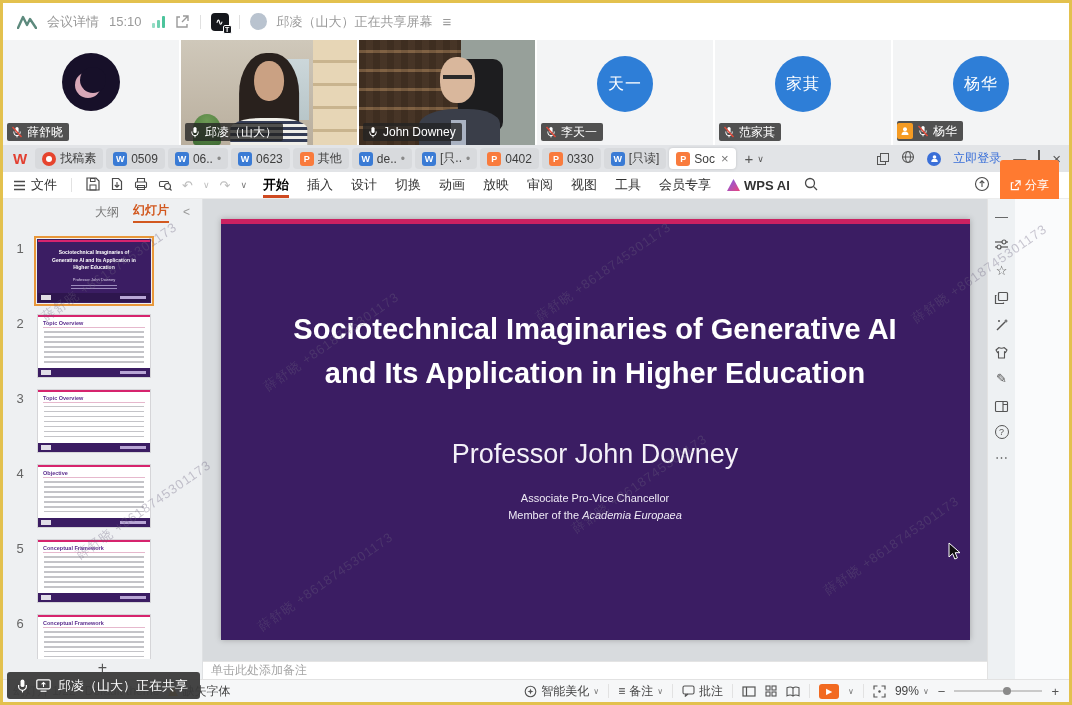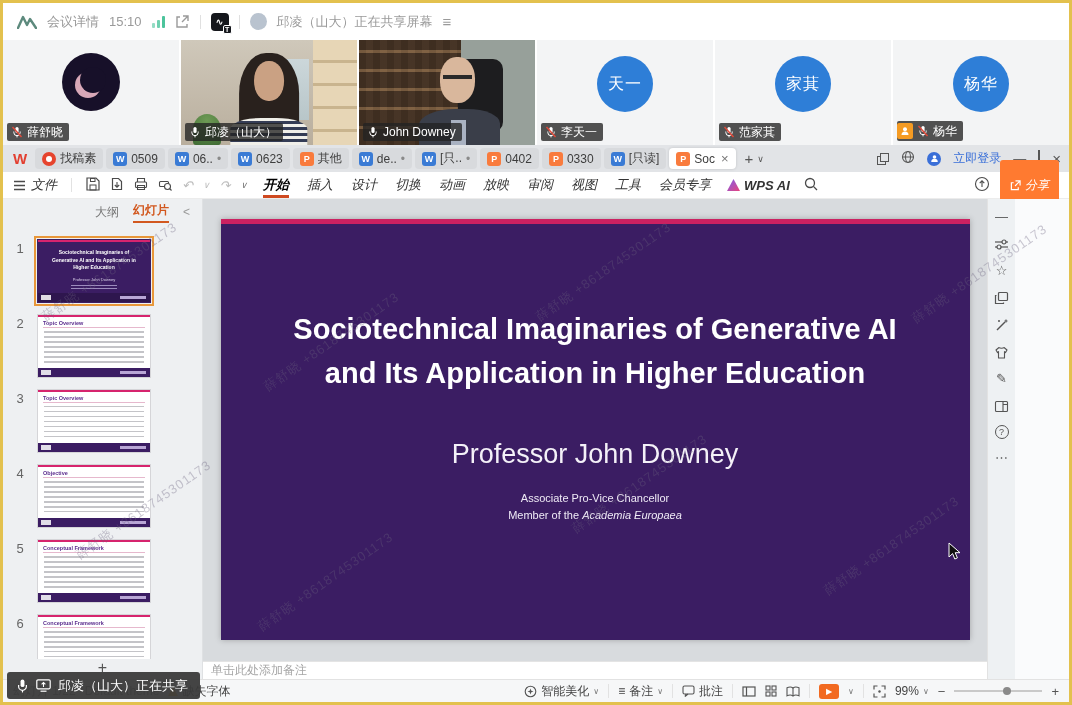--- a/index.html
+++ b/index.html
@@ -65,21 +65,21 @@
   .dt-right{margin-left:auto;display:flex;align-items:center;gap:12px;color:#555;}
   .combine{position:relative;width:12px;height:12px;}
   .combine i{position:absolute;border:1px solid #555;width:9px;height:9px;display:block}
   .combine i:first-child{left:0;bottom:0}.combine i:last-child{right:0;top:0;background:#e2e4e7}
   .login{display:flex;align-items:center;gap:12px;color:#3a6fd8;cursor:pointer}
   .login .ava{width:14px;height:14px;border-radius:50%;background:#3a6fd8;display:flex;align-items:center;justify-content:center}
   .wc{font-size:13px;color:#555;cursor:pointer}
   .maxbox{width:10px;height:10px;border:1px solid #555;}
   
   .menubar{height:27px;background:#fff;border-bottom:1px solid #ececec;display:flex;align-items:center;
-    padding:0 10px;font-size:13px;color:#333;gap:14px;font-style:italic;}
+    padding:0 10px;font-size:13px;color:#333;gap:14px;}
   .mb-group{display:flex;align-items:center;gap:10px;color:#4a4a4a;}
   .mb-file{display:flex;align-items:center;gap:5px;cursor:pointer}
   .vdiv{width:1px;height:14px;background:#e2e2e2;}
   .ghost{color:#bdbdbd}
   .rtab{cursor:pointer;padding:0 2px;position:relative;line-height:26px;white-space:nowrap;}
   .rtab.active{color:#000000;font-weight:bold;}
   .rtab.active::after{content:"";position:absolute;left:2px;right:2px;bottom:0;height:3px;background:#cf4a21;}
   .wpsai{display:flex;align-items:center;gap:4px;font-weight:bold;cursor:pointer}
   .mb-right{margin-left:auto;display:flex;align-items:center;gap:10px;}
   .sharebtn{display:flex;align-items:center;gap:4px;background:#ff7a30;color:#fff;font-size:12px;

